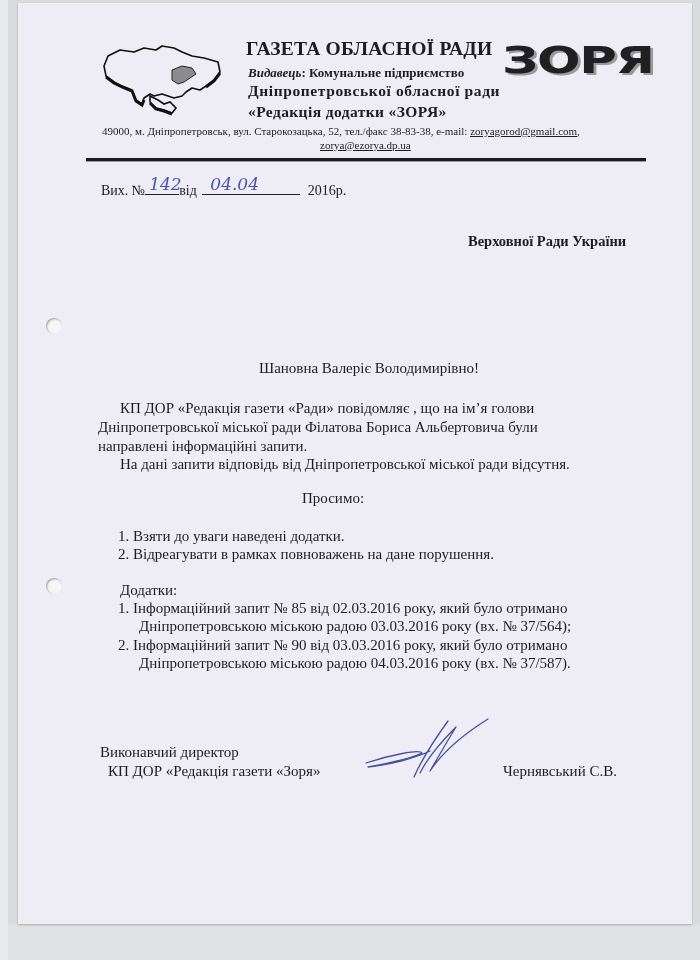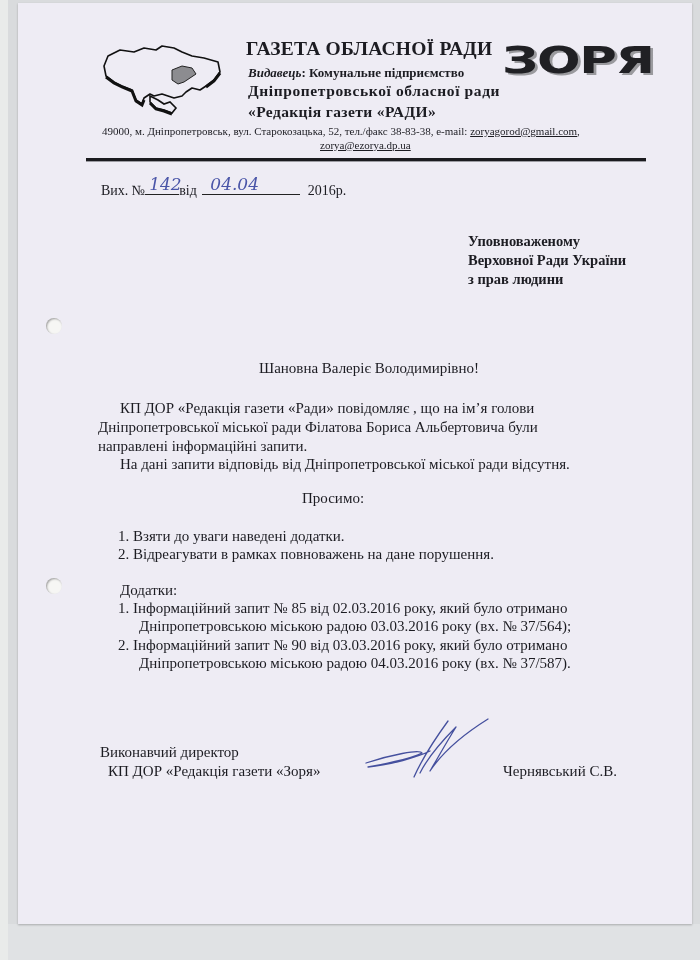--- a/index.html
+++ b/index.html
@@ -94,37 +94,35 @@
   <path d="M6,39 L14,45 L22,49 L32,53 L36,63 L42,67 L44,62" fill="none" stroke="#111" stroke-width="3"></path>
   <path d="M50,58 L58,62 L64,66 L70,64 L76,70 L72,75 L64,72 L56,70 L50,64 Z" fill="none" stroke="#111" stroke-width="1.6"></path>
   <path d="M50,65 L56,71 L64,73 L72,76" fill="none" stroke="#111" stroke-width="3"></path>
   <path d="M72,32 L82,28 L92,30 L96,36 L90,40 L84,44 L78,46 L72,42 Z" fill="#8c8c90" stroke="#222" stroke-width="1"></path>
   <path d="M106,49 L114,43 L120,35" fill="none" stroke="#111" stroke-width="3"></path>
 </svg>
 
 <div class="abs hdr-title">ГАЗЕТА ОБЛАСНОЇ РАДИ</div>
 <div class="abs hdr-publisher"><i>Видавець</i><span>: Комунальне підприємство</span></div>
 <div class="abs hdr-org">Дніпропетровської обласної ради</div>
-<div class="abs hdr-editorial">«Редакція газети «РАДИ»</div>
+<div class="abs hdr-editorial">«Редакція додатки «ЗОРЯ»</div>
 <div class="abs logo">ЗОРЯ</div>
 
 <div class="abs addr-line"><span>49000, м. Дніпропетровськ, вул. Старокозацька, 52, тел./факс  38-83-38,  e-mail: </span><span class="link">zoryagorod@gmail.com</span>,</div>
 <div class="abs addr-line2">zorya@ezorya.dp.ua</div>
 <div class="rule"></div>
 
 <div class="abs outgoing">
   <span>Вих. №</span><span class="blank" style="width:34px; height:14px;"><span class="hand" style="left:4px;">142</span></span><span>від</span>
   <span class="blank" style="width:98px; height:14px; margin-left:2px;"><span class="hand" style="left:8px;">04.04</span></span>
   <span style="margin-left:4px;">2016р.</span>
 </div>
 
 <div class="abs addressee">
-  <div>Уповноваженому</div>
   <div>Верховної Ради України</div>
-  <div>з прав людини</div>
 </div>
 
 <div class="abs body-text salutation">Шановна Валеріє Володимирівно!</div>
 <div class="abs body-text p1">КП ДОР «Редакція газети «Ради» повідомляє , що на ім’я голови</div>
 <div class="abs body-text p2">Дніпропетровської міської ради  Філатова Бориса Альбертовича були</div>
 <div class="abs body-text p3">направлені інформаційні запити.</div>
 <div class="abs body-text p4">На  дані запити відповідь від Дніпропетровської міської ради відсутня.</div>
 
 <div class="abs body-text request-title">Просимо:</div>
 <div class="abs body-text req1">1.  Взяти до уваги наведені додатки.</div>

